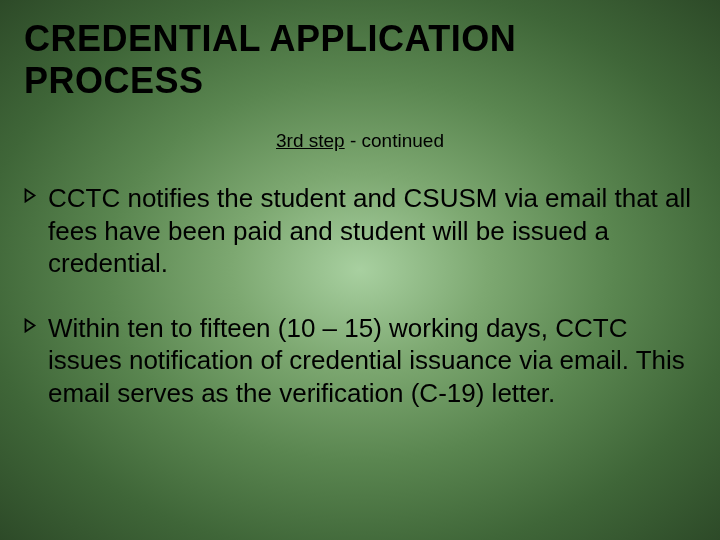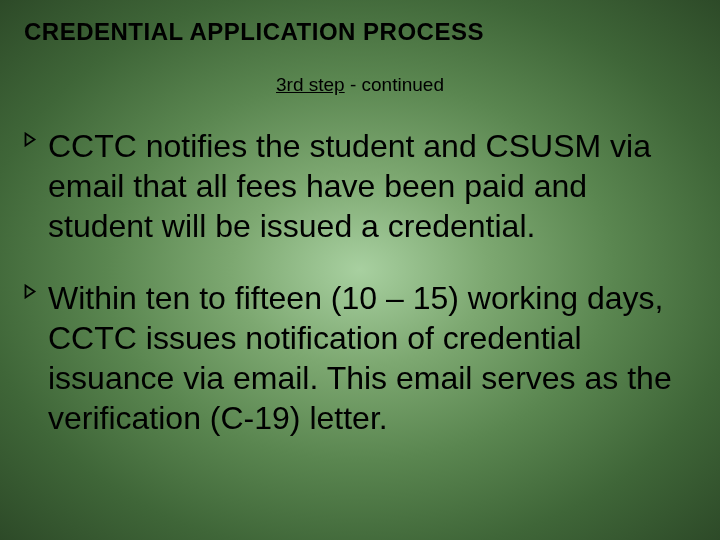--- a/index.html
+++ b/index.html
@@ -11,21 +11,21 @@
       width: 720px;
       height: 540px;
       background: radial-gradient(ellipse at center, #a8d0a0 0%, #7da871 25%, #5a8650 50%, #3f6638 75%, #2d4a28 100%);
       font-family: Arial, sans-serif;
       color: #000;
       padding: 18px 24px;
       overflow: hidden;
     }
     .title {
       font-weight: bold;
-      font-size: 24px;
+      font-size: 36px;
       text-align: left;
       margin-bottom: 28px;
       letter-spacing: 0.5px;
     }
     .subtitle {
       font-size: 19px;
       text-align: center;
       margin-bottom: 30px;
     }
     .subtitle .underlined {
@@ -38,21 +38,21 @@
     .bullet-icon {
       flex-shrink: 0;
       width: 24px;
       padding-top: 6px;
     }
     .bullet-icon svg {
       width: 15px;
       height: 15px;
     }
     .bullet-text {
-      font-size: 32px;
+      font-size: 26px;
       line-height: 1.25;
       flex: 1;
     }
   </style>
 </head>
 <body>
 
 <div class="title">CREDENTIAL APPLICATION PROCESS</div>
 
 <div class="subtitle">

